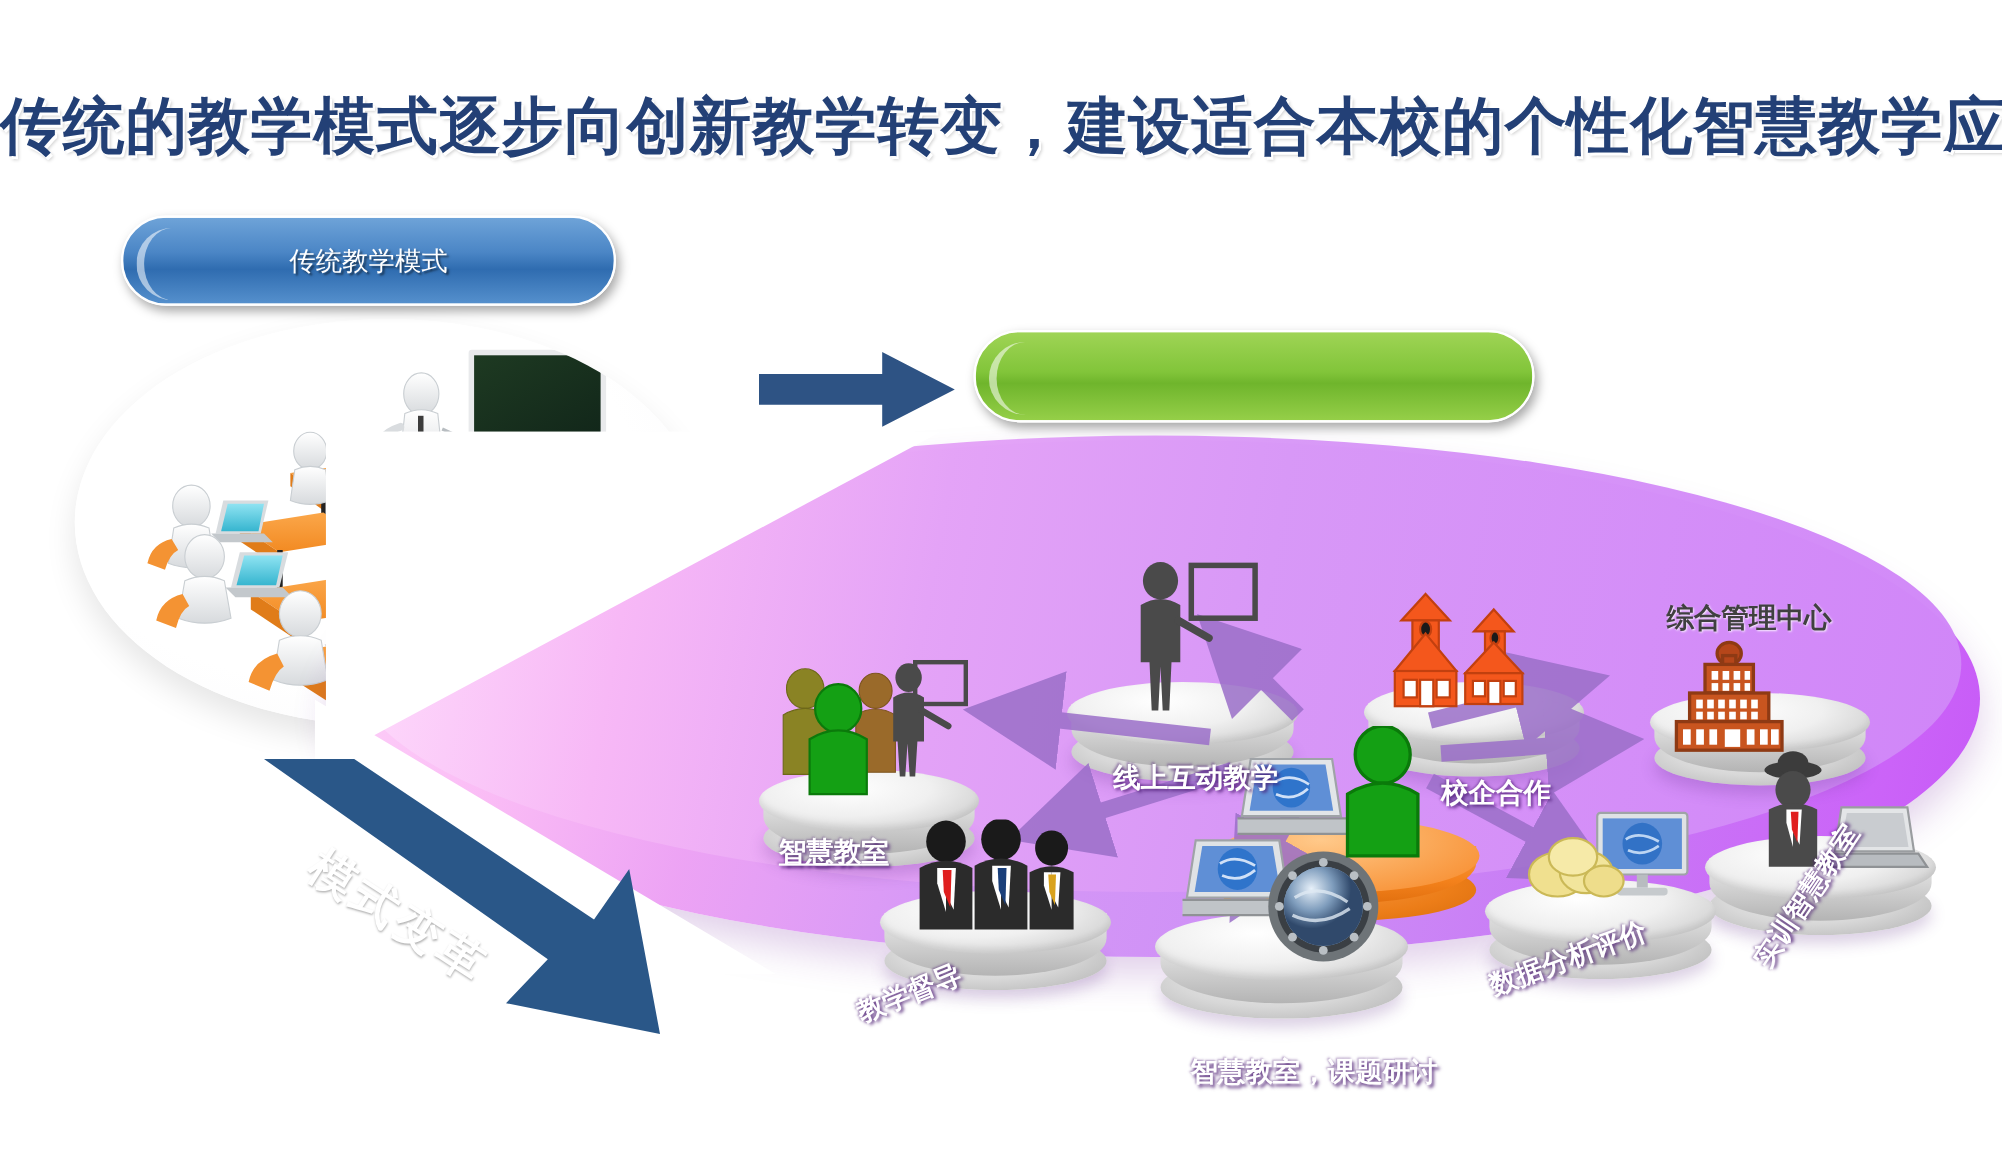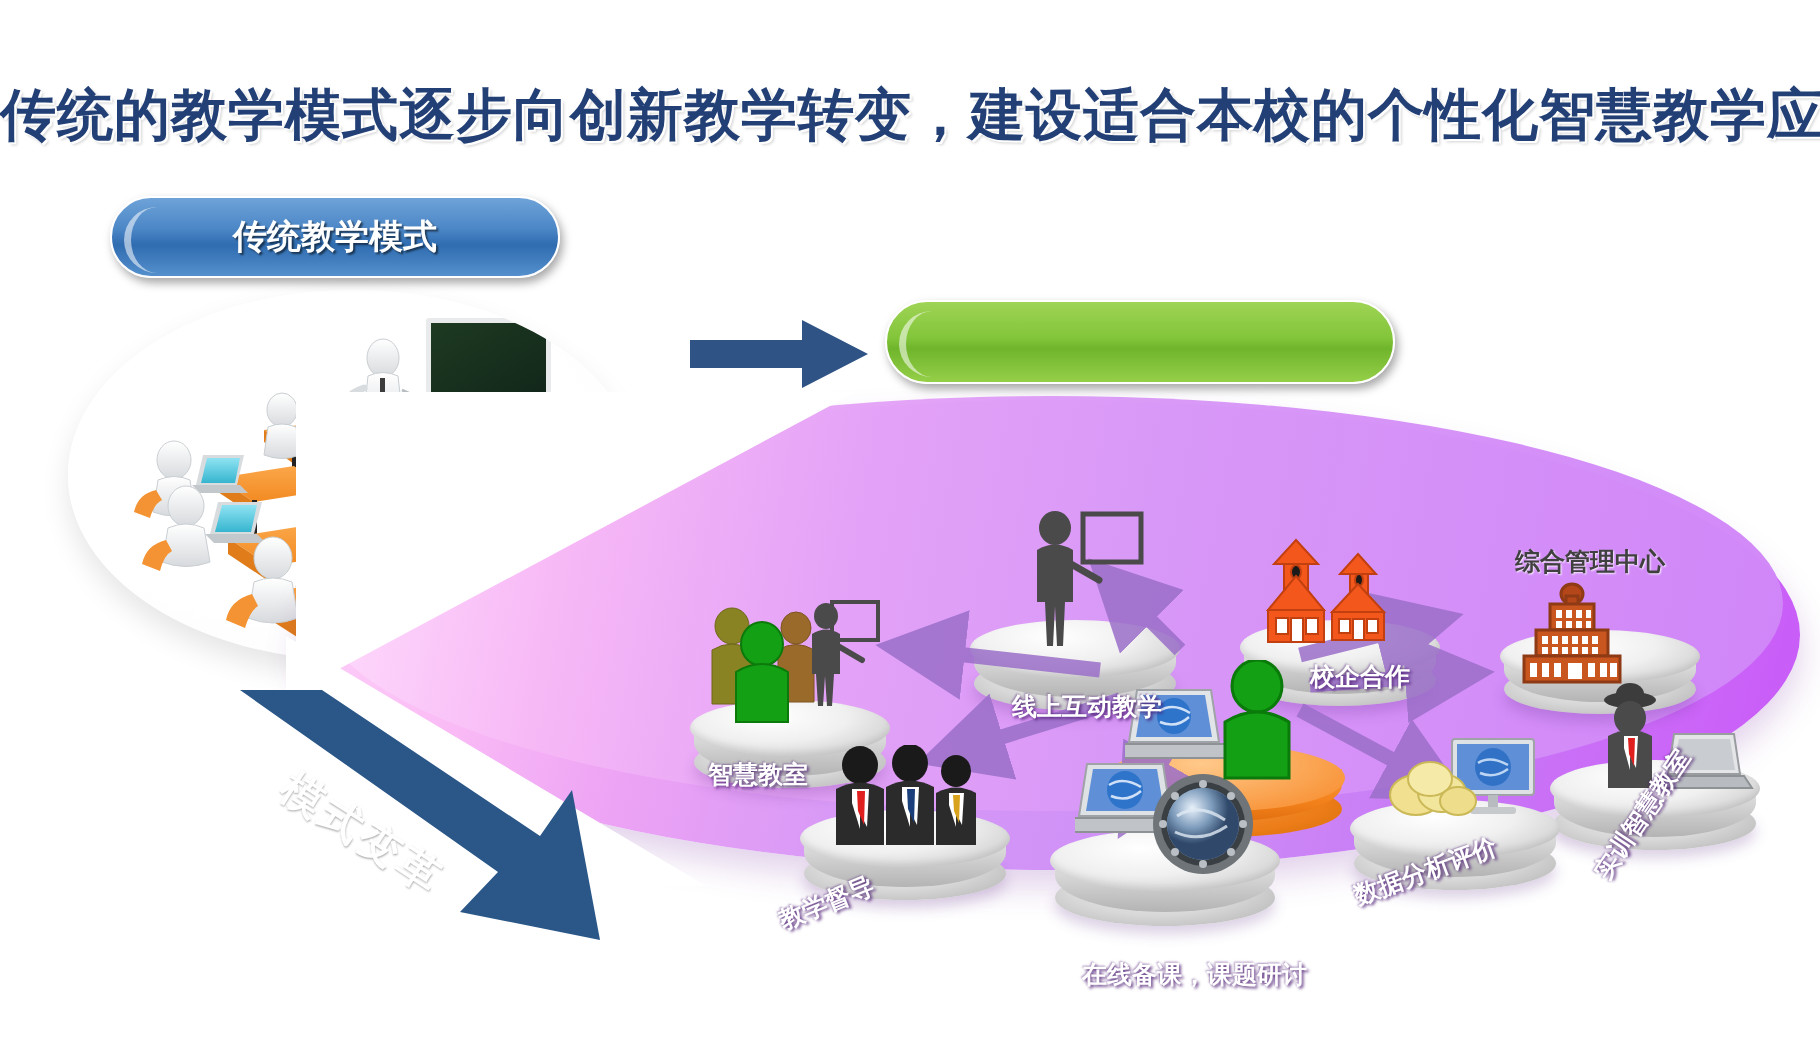--- a/index.html
+++ b/index.html
@@ -10,21 +10,21 @@
   #page-title{
     position:absolute; left:0; top:78px; width:1820px; text-align:center;
     font-size:56px; font-weight:bold; color:#234076; letter-spacing:1px;
     text-shadow:2px 2px 0 #ffffff, 3px 3px 3px rgba(0,0,0,.18);
     white-space:nowrap;
   }
 
   
   .badge{
     position:absolute; display:flex; align-items:center; justify-content:center;
-    font-size:34px; font-weight:bold; color:#ffffff;
+    font-size:24px; font-weight:normal; color:#ffffff;
     text-shadow:2px 2px 2px rgba(0,0,0,.55);
     box-shadow:3px 5px 10px rgba(0,0,0,.35);
   }
   #badge-traditional{
     left:110px; top:196px; width:450px; height:82px; border-radius:42px;
     background:linear-gradient(180deg,#6ea3d8 0%,#4b86c6 40%,#2f6cb0 60%,#5590cd 100%);
     border:2px solid #ffffff;
   }
   #badge-smart{
     left:885px; top:300px; width:510px; height:84px; border-radius:44px;
@@ -351,21 +351,21 @@
   <path d="M12 52 q20 -12 40 0 l0 54 -40 0 z" fill="#8a8324" stroke="#6d6818"></path>
   <ellipse cx="96" cy="30" rx="15" ry="16" fill="#9a6a2a" stroke="#7d5520"></ellipse>
   <path d="M78 52 q18 -11 36 0 l0 52 -36 0 z" fill="#9a6a2a" stroke="#7d5520"></path>
   <ellipse cx="62" cy="46" rx="21" ry="22" fill="#14a014" stroke="#0b7a0b" stroke-width="2"></ellipse>
   <path d="M36 74 q26 -16 52 0 l0 50 -52 0 z" fill="#14a014" stroke="#0b7a0b" stroke-width="2"></path>
   <rect x="132" y="4" width="46" height="38" fill="none" stroke="#4a4a4a" stroke-width="4"></rect>
   <ellipse cx="126" cy="18" rx="12" ry="13" fill="#4a4a4a"></ellipse>
   <path d="M112 36 q14 -9 28 0 l0 40 -6 0 -2 32 -5 0 -2 -30 -2 30 -5 0 -2 -32 -4 0 z" fill="#4a4a4a"></path>
   <path d="M138 48 l24 14" stroke="#4a4a4a" stroke-width="6" stroke-linecap="round"></path>
 </svg>
-<div class="stage-label" style="left:708px;top:758px;">智慧教室</div>
+<div class="stage-label" style="left:708px;top:758px;text-decoration:underline;">智慧教室</div>
 
 <div class="pedestal" style="left:970px;top:620px;width:210px;height:92px;">
   <div class="ped-bottom"></div>
   <div class="ped-body"></div>
   <div class="ped-top"></div>
 </div>
 <svg style="position:absolute;left:1015px;top:508px;width:135px;height:140px;z-index:6;" viewBox="0 0 135 140">
   <rect x="68" y="6" width="58" height="48" fill="none" stroke="#4a4a4a" stroke-width="5"></rect>
   <ellipse cx="40" cy="20" rx="16" ry="17" fill="#4a4a4a"></ellipse>
   <path d="M22 42 q18 -11 36 0 l0 52 -8 0 -2 44 -6 0 -2 -40 -2 40 -6 0 -2 -44 -8 0 z" fill="#4a4a4a"></path>
@@ -391,21 +391,21 @@
     <polygon points="100,26 118,46 82,46" fill="#f4571c"></polygon>
     <rect x="92" y="46" width="18" height="20" fill="#f4571c"></rect>
     <ellipse cx="101" cy="52" rx="4" ry="6" fill="#1a1a1a"></ellipse>
     <polygon points="100,56 126,84 74,84" fill="#f4571c"></polygon>
     <rect x="74" y="84" width="52" height="28" fill="#f4571c"></rect>
     <rect x="81" y="91" width="11" height="14" fill="#ffffff"></rect>
     <rect x="95" y="91" width="11" height="21" fill="#ffffff"></rect>
     <rect x="109" y="91" width="11" height="14" fill="#ffffff"></rect>
   </g>
 </svg>
-<div class="stage-label" style="left:1310px;top:660px;">校企合作</div>
+<div class="stage-label" style="left:1310px;top:704px;">校企合作</div>
 
 <div class="pedestal" style="left:1500px;top:630px;width:200px;height:86px;">
   <div class="ped-bottom"></div>
   <div class="ped-body"></div>
   <div class="ped-top"></div>
 </div>
 <svg style="position:absolute;left:1520px;top:580px;width:110px;height:110px;z-index:6;" viewBox="0 0 110 110">
   <g stroke="#8e3a14" stroke-width="3">
     <ellipse cx="52" cy="14" rx="11" ry="10" fill="#b5461a"></ellipse>
     <rect x="46" y="16" width="12" height="10" fill="#b5461a"></rect>
@@ -518,21 +518,21 @@
     <circle cx="52" cy="10" r="4" fill="#b9bfc4"></circle>
       <circle cx="52" cy="90" r="4" fill="#b9bfc4"></circle>
     <circle cx="12" cy="50" r="4" fill="#b9bfc4"></circle>
       <circle cx="92" cy="50" r="4" fill="#b9bfc4"></circle>
     <circle cx="24" cy="22" r="4" fill="#b9bfc4"></circle>
       <circle cx="80" cy="78" r="4" fill="#b9bfc4"></circle>
     <circle cx="24" cy="78" r="4" fill="#b9bfc4"></circle>
       <circle cx="80" cy="22" r="4" fill="#b9bfc4"></circle>
   </g>
 </svg>
-<div class="stage-label" style="left:1082px;top:958px;">在线备课，课题研讨</div>
+<div class="stage-label" style="left:1082px;top:958px;">智慧教室，课题研讨</div>
 
 <div class="pedestal" style="left:800px;top:810px;width:210px;height:92px;">
   <div class="ped-bottom"></div>
   <div class="ped-body"></div>
   <div class="ped-top"></div>
 </div>
 <svg style="position:absolute;left:828px;top:745px;width:170px;height:110px;z-index:6;" viewBox="0 0 170 110">
   <g>
     <ellipse cx="32" cy="20" rx="18" ry="19" fill="#1a1a1a"></ellipse>
     <path d="M8 44 q24 -13 48 0 l0 56 -48 0 z" fill="#2b2b2b"></path>

